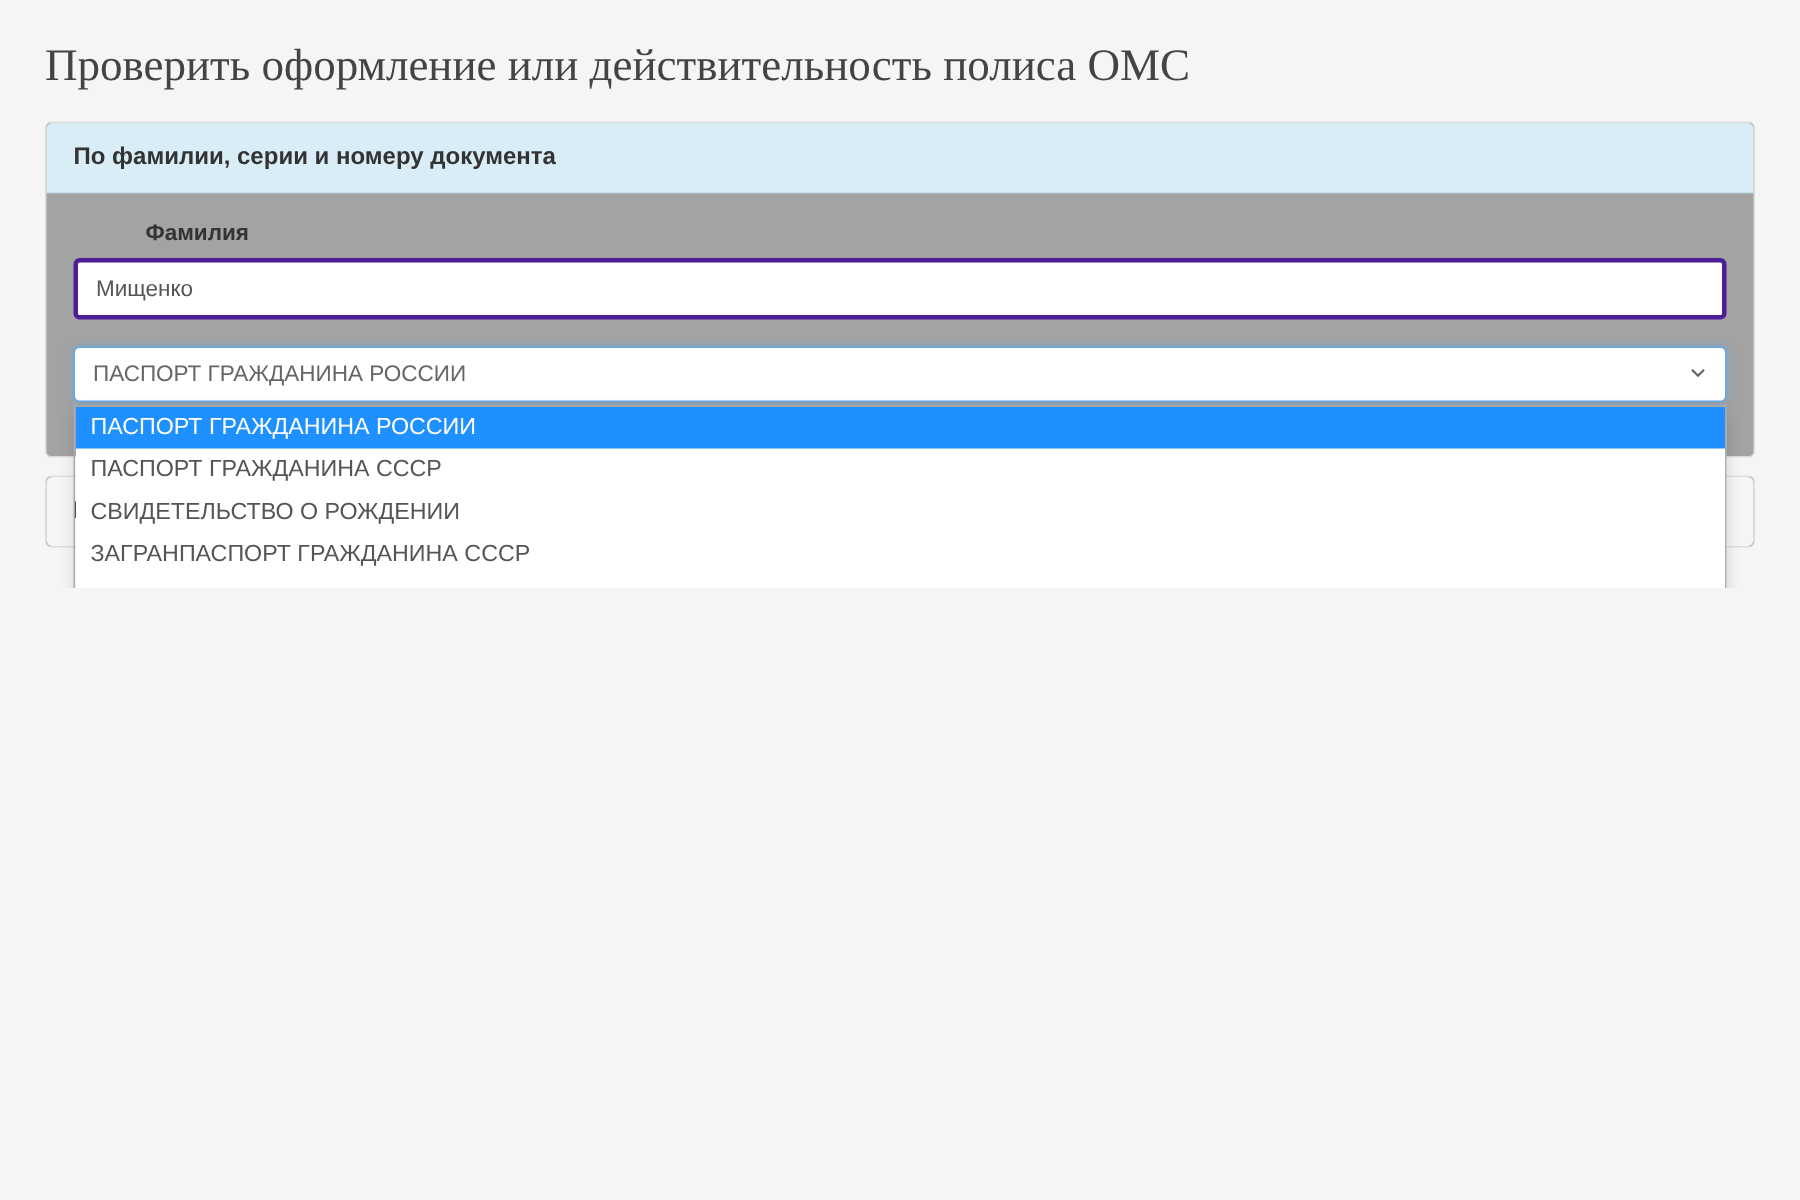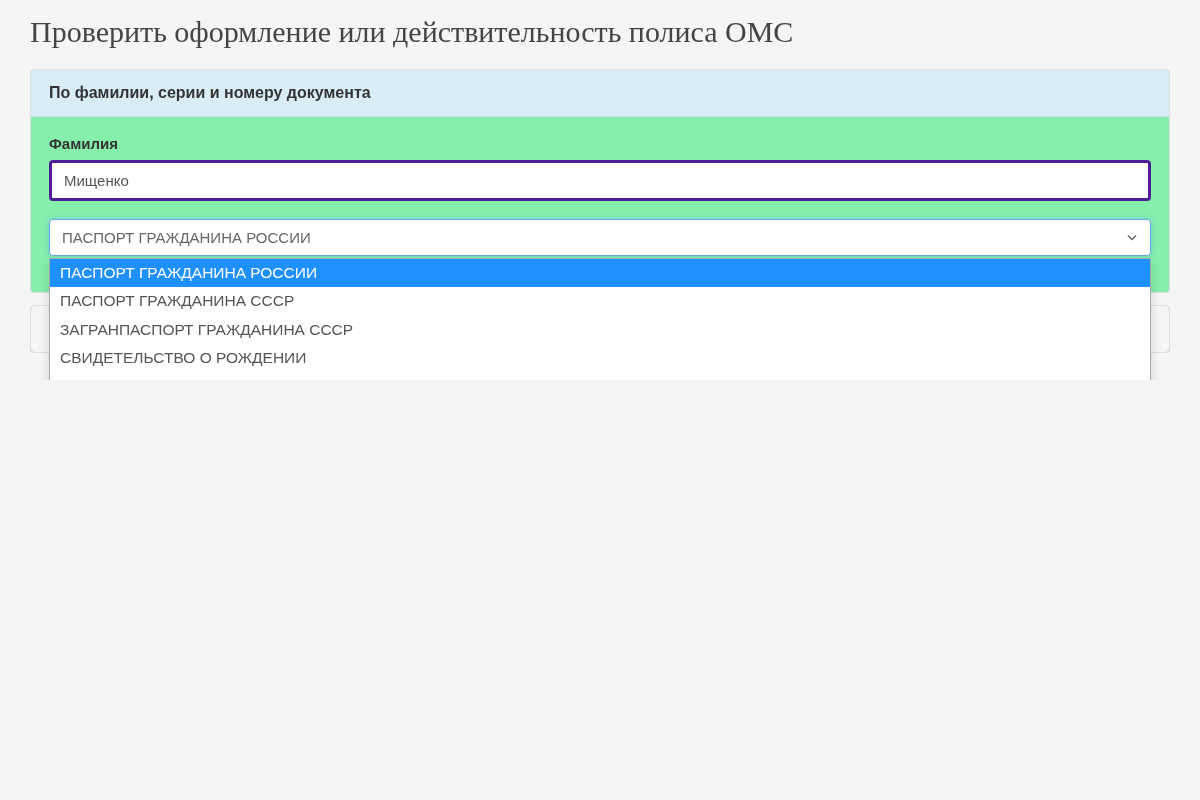--- a/index.html
+++ b/index.html
@@ -8,23 +8,24 @@
       background: #f5f5f5;
       padding: 15px 30px;
       color: #333;
     }
     .page-title {
       font-family: Georgia, 'Times New Roman', serif;
       font-size: 30px;
       font-weight: normal;
       color: #444;
       margin-bottom: 20px;
+      margin-top: 12px;
     }
     .panel {
-      background: #86efac;
+      background: #a3a3a3;
       border: 1px solid #ddd;
       border-radius: 4px;
       margin-bottom: 12px;
     }
     .panel-header {
       background: #d9edf7;
       border-bottom: 1px solid #c5e1ed;
       padding: 14px 18px;
       font-weight: bold;
       font-size: 16px;
@@ -41,20 +42,21 @@
     }
     .form-group {
       margin-bottom: 18px;
     }
     .form-label {
       display: block;
       font-weight: bold;
       font-size: 15px;
       margin-bottom: 8px;
       color: #333;
+      margin-left: 48px;
     }
     .form-control {
       width: 100%;
       padding: 9px 12px;
       font-size: 15px;
       border: 3px solid #4c1d95;
       border-radius: 4px;
       color: #555;
       background: #fff;
     }
@@ -129,22 +131,22 @@
           <span>ПАСПОРТ ГРАЖДАНИНА РОССИИ</span>
           <span class="select-chevron">
             <svg width="12" height="12" viewBox="0 0 12 12">
                 <path d="M2 4 L6 8 L10 4" stroke="#666" stroke-width="1.5" fill="none"></path>
               </svg>
           </span>
         </div>
         <div class="dropdown-list" id="doctype-dropdown">
             <div class="dropdown-option selected">ПАСПОРТ ГРАЖДАНИНА РОССИИ</div>
             <div class="dropdown-option">ПАСПОРТ ГРАЖДАНИНА СССР</div>
+            <div class="dropdown-option">СВИДЕТЕЛЬСТВО О РОЖДЕНИИ</div>
             <div class="dropdown-option">ЗАГРАНПАСПОРТ ГРАЖДАНИНА СССР</div>
-            <div class="dropdown-option">СВИДЕТЕЛЬСТВО О РОЖДЕНИИ</div>
             <div class="dropdown-option">УДОСТОВЕРЕНИИ ЛИЧНОСТИ ОФИЦЕРА</div>
             <div class="dropdown-option">СПРАВКА ОБ ОСВОБОЖДЕНИИ ИЗ МЕСТ ЛИШЕНИЯ СВОБОДЫ</div>
             <div class="dropdown-option">ПАСПОРТ МИНМОРФЛОТА</div>
             <div class="dropdown-option">ВОЕННЫЙ БИЛЕТ СОЛДАТА (МАТРОСА, СЕРЖАНТА, СТАРШИНЫ)</div>
             <div class="dropdown-option">ДИПЛОМАТИЧЕСКИЙ ПАСПОРТ ГРАЖДАНИНА РФ</div>
             <div class="dropdown-option">ПАСПОРТ ИНОСТРАННОГО ГРАЖДАНИНА</div>
             <div class="dropdown-option">СВИДЕТЕЛЬСТВО О РЕГИСТРАЦИИ ХОДАТАЙСТВА О ПРИЗНАНИИ ИММИГРАНТА БЕЖЕНЦЕМ</div>
             <div class="dropdown-option">ВИД НА ЖИТЕЛЬСТВО</div>
             <div class="dropdown-option">УДОСТОВЕРЕНИЕ БЕЖЕНЦА В РФ</div>
             <div class="dropdown-option">ВРЕМЕННОЕ УДОСТОВЕРЕНИЕ ЛИЧНОСТИ ГРАЖДАНИНА РФ</div>

